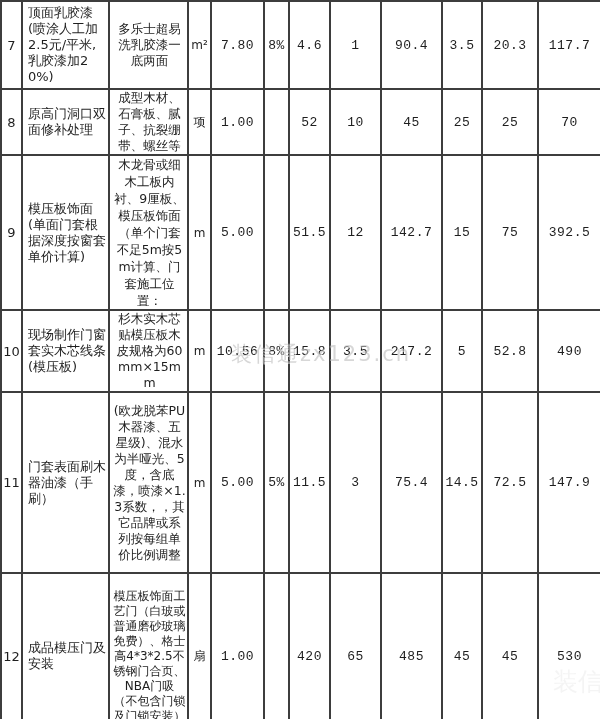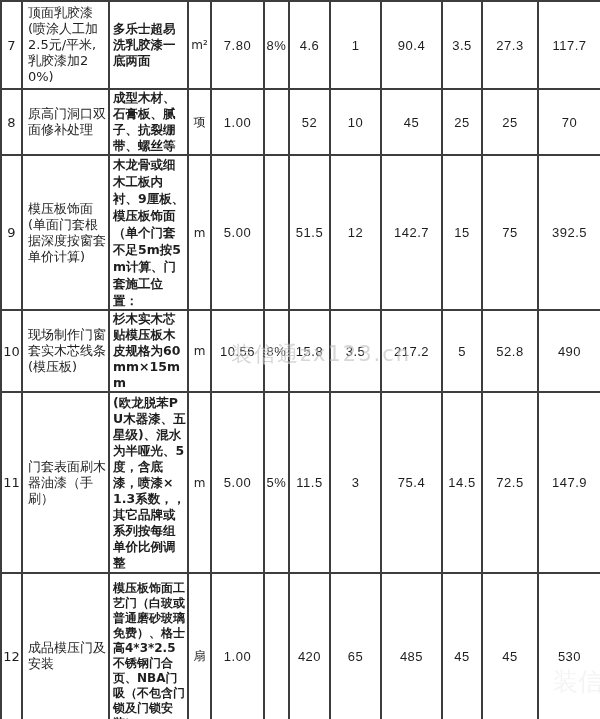--- a/index.html
+++ b/index.html
@@ -30,37 +30,36 @@
     font-size: 13px;
   }
   td.c-item {
     text-align: left;
     padding: 0 1px 0 5px;
     font-size: 13px;
     line-height: 16px;
     word-break: break-all;
   }
   td.c-desc {
-    text-align: left;
+    text-align: center;
     padding: 0 1px 0 3px;
     font-size: 12.5px;
     line-height: 16px;
     word-break: break-all;
-    font-weight: bold;
   }
   tr.r2 td.c-desc { line-height: 17px; }
   tr.r5 td.c-desc { font-size: 12px; line-height: 15px; }
   td.c-unit {
     text-align: center;
     font-size: 12px;
   }
   td.c-num {
     text-align: center;
     font-size: 13px;
-    font-family: Liberation Sans, sans-serif;
+    font-family: Liberation Mono, monospace;
     letter-spacing: 0.5px;
   }
   tr.r0 { height: 88px; }
   tr.r1 { height: 62px; }
   tr.r2 { height: 139px; }
   tr.r3 { height: 75px; }
   tr.r4 { height: 181px; }
   tr.r5 { height: 166px; }
   .watermark {
     position: absolute;
@@ -108,21 +107,21 @@
         <td class="c-no">7</td>
         <td class="c-item">顶面乳胶漆(喷涂人工加2.5元/平米,乳胶漆加20%)</td>
         <td class="c-desc">多乐士超易洗乳胶漆一底两面</td>
         <td class="c-unit">m²</td>
         <td class="c-num">7.80</td>
         <td class="c-num">8%</td>
         <td class="c-num">4.6</td>
         <td class="c-num">1</td>
         <td class="c-num">90.4</td>
         <td class="c-num">3.5</td>
-        <td class="c-num">27.3</td>
+        <td class="c-num">20.3</td>
         <td class="c-num">117.7</td>
       </tr>
       <tr class="r1">
         <td class="c-no">8</td>
         <td class="c-item">原高门洞口双面修补处理</td>
         <td class="c-desc">成型木材、石膏板、腻子、抗裂绷带、螺丝等</td>
         <td class="c-unit">项</td>
         <td class="c-num">1.00</td>
         <td class="c-num"></td>
         <td class="c-num">52</td>

